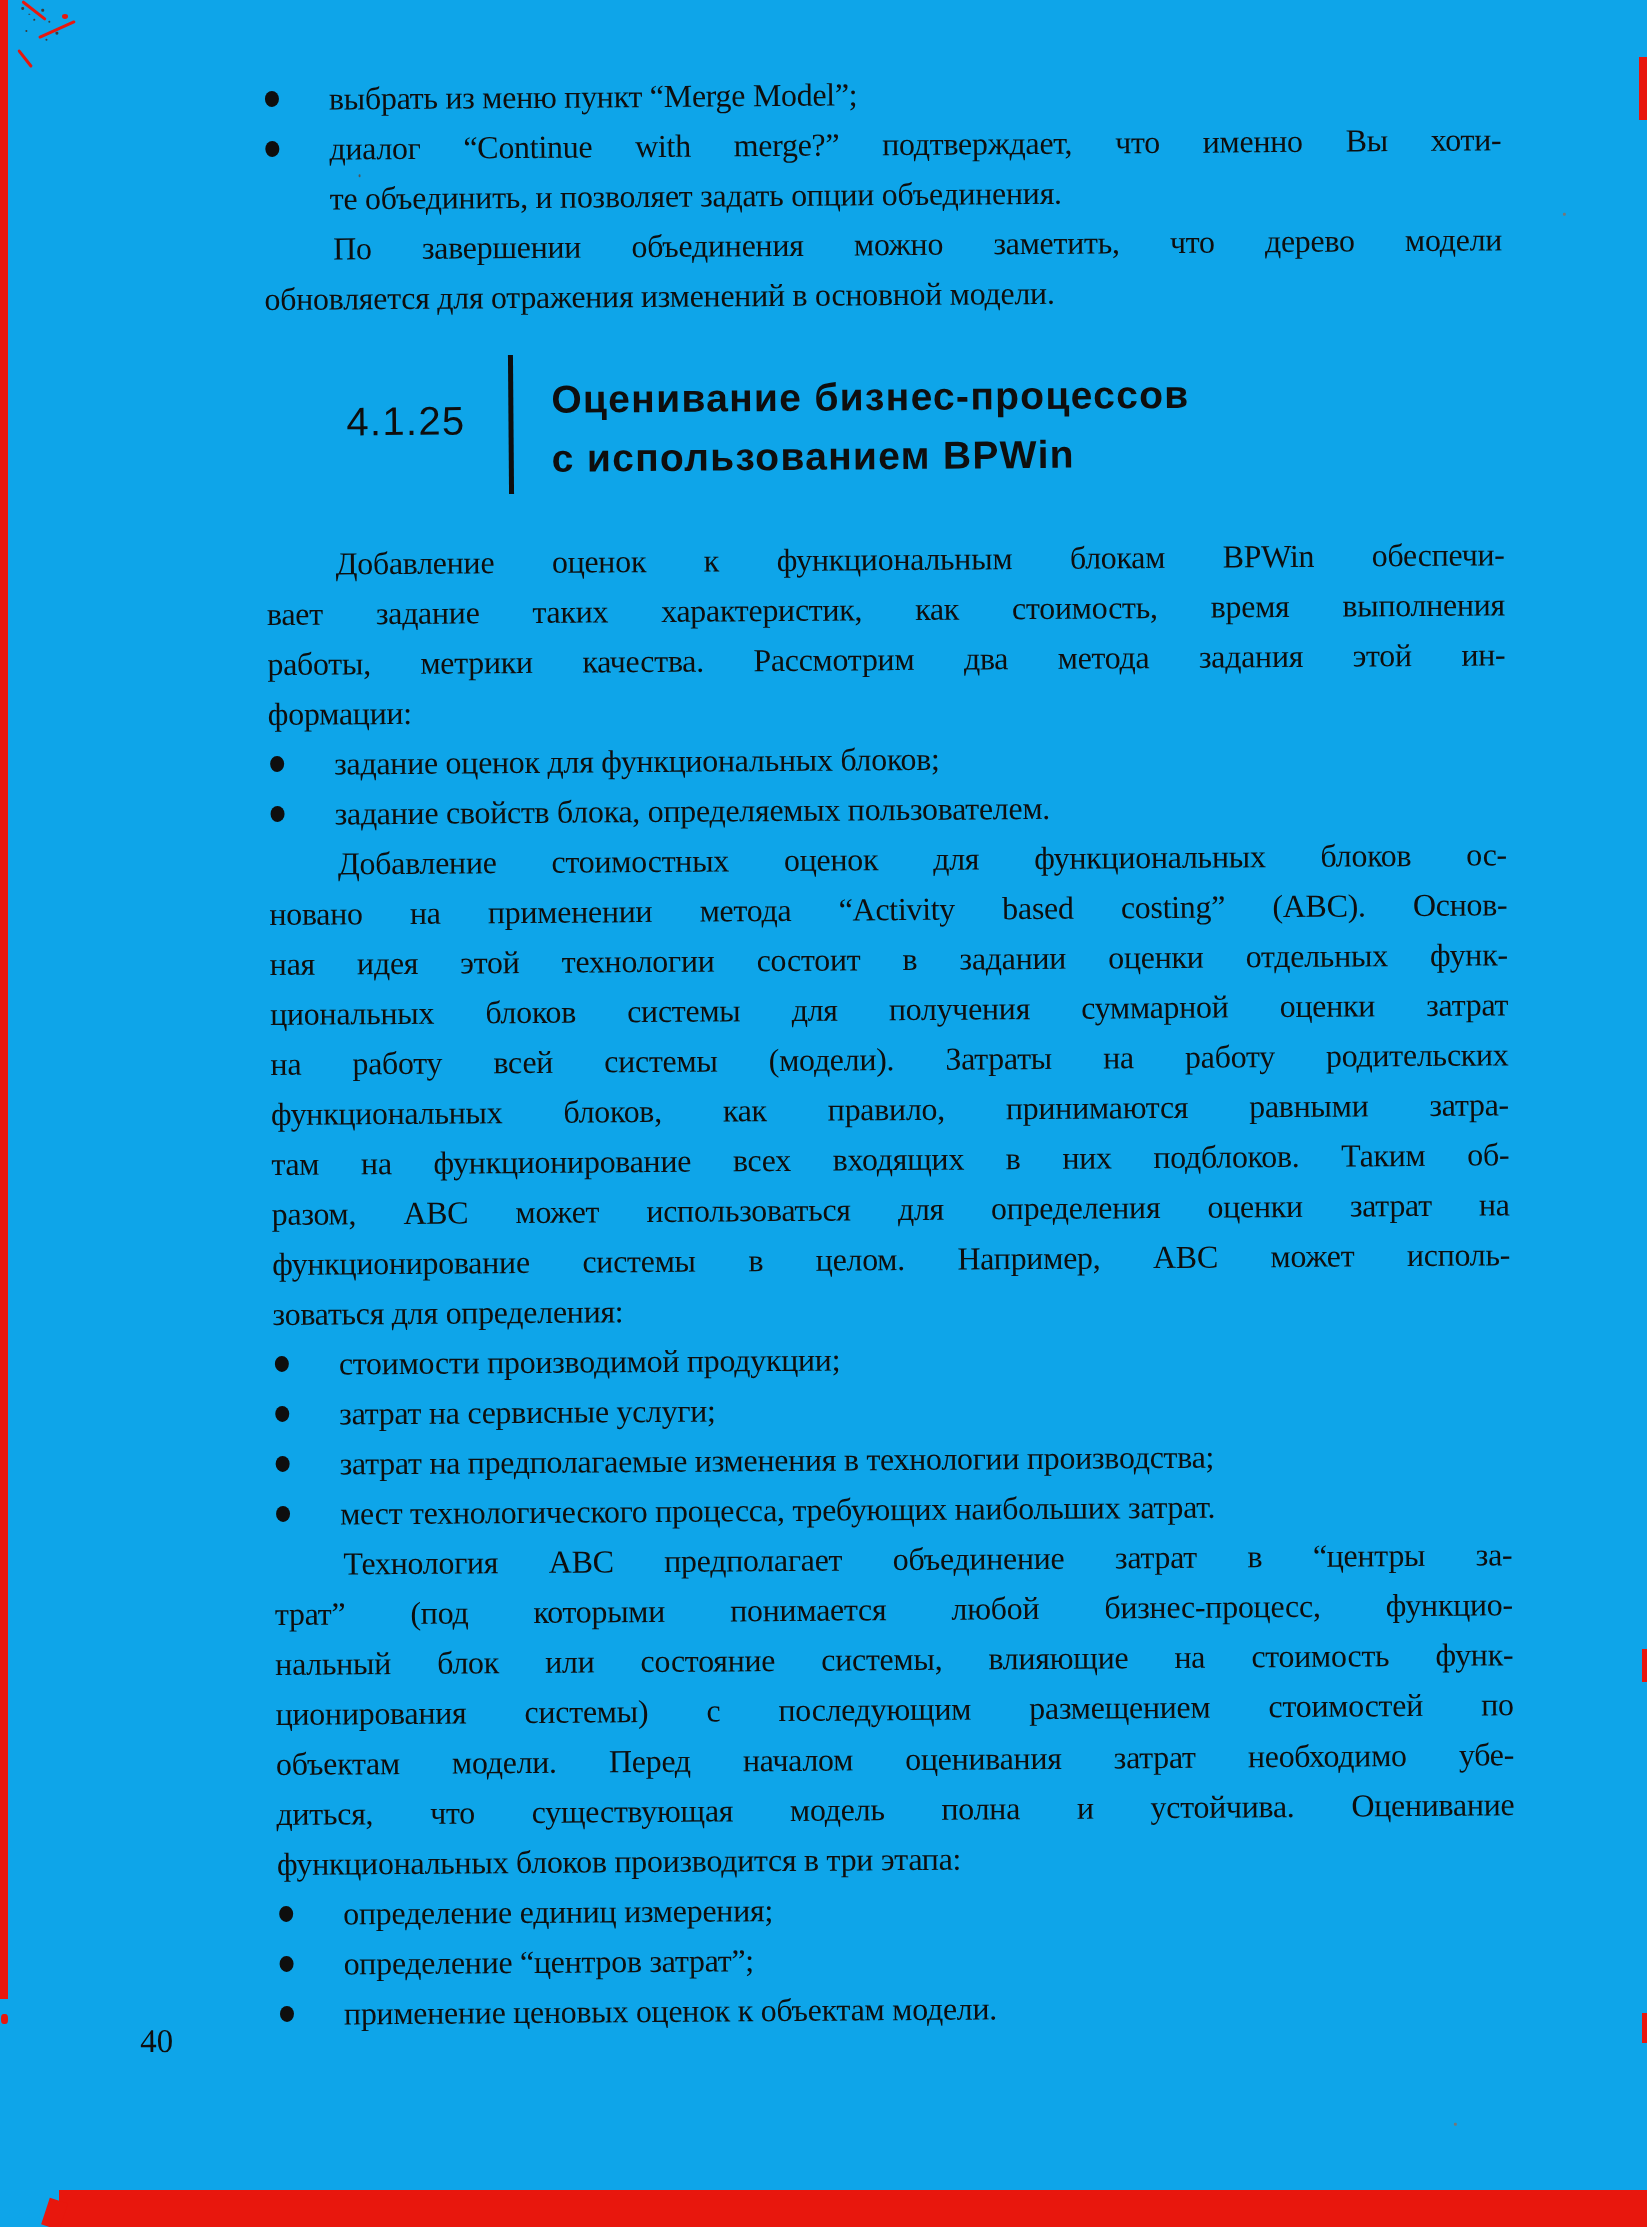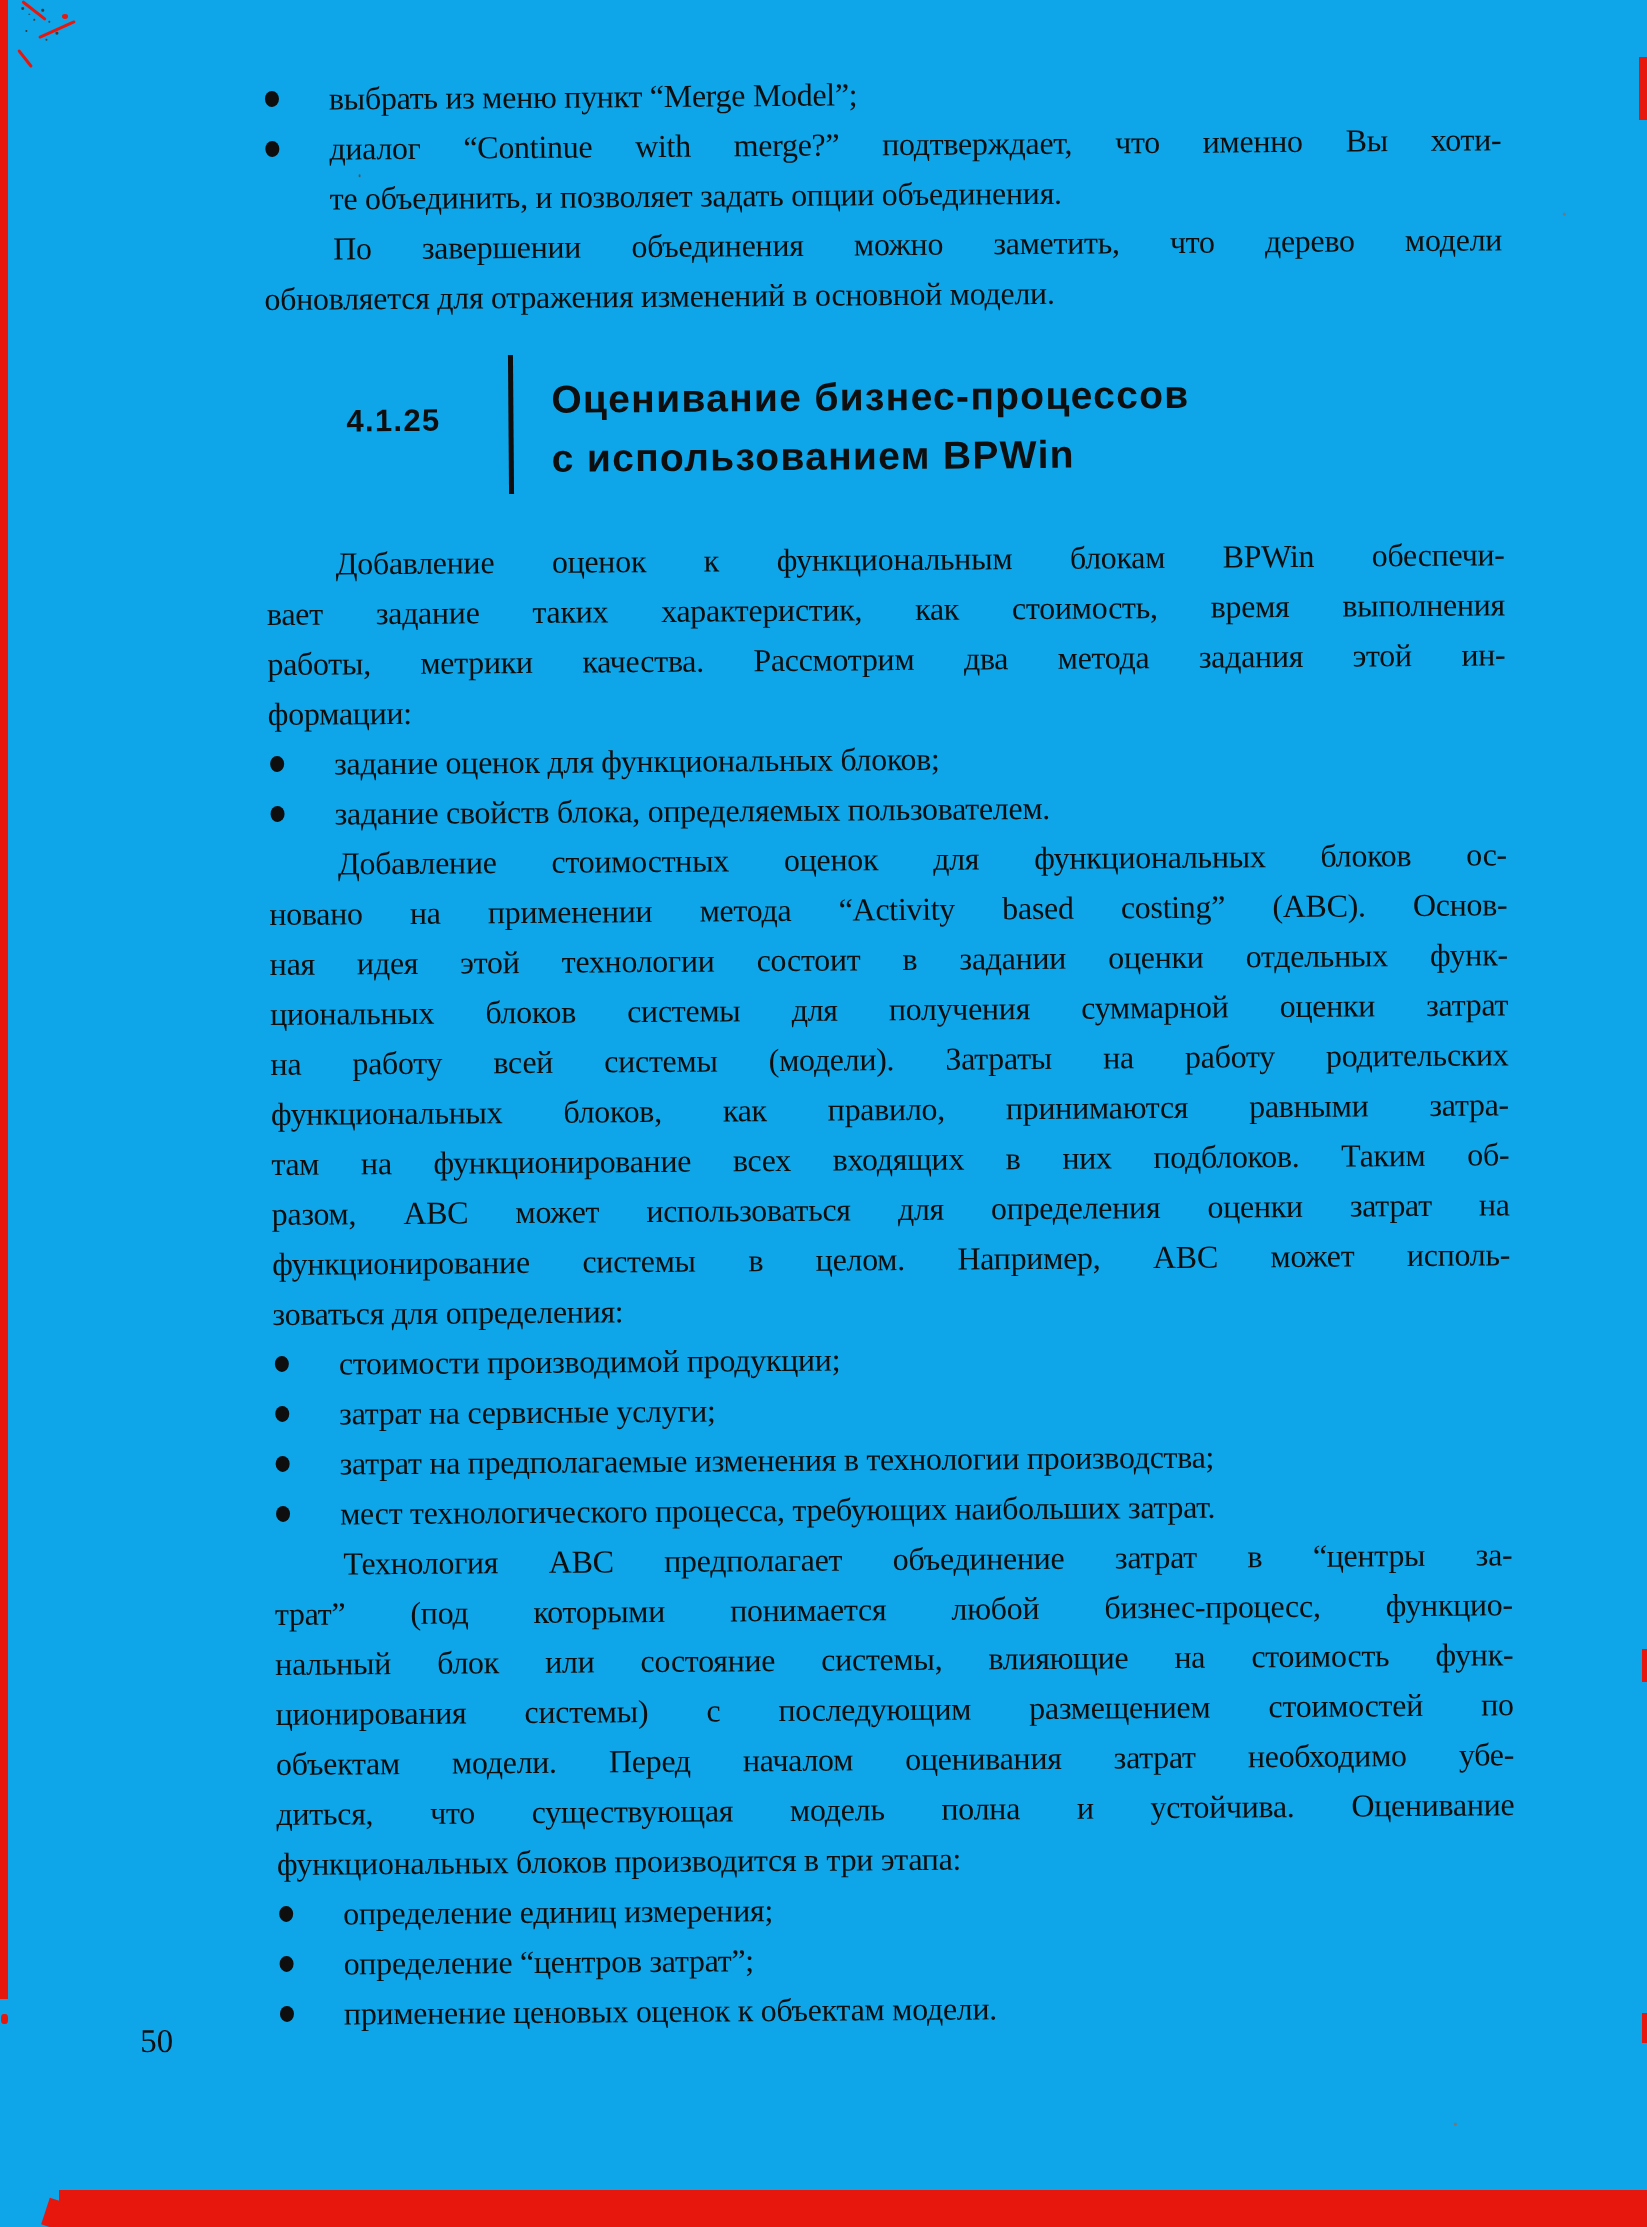--- a/index.html
+++ b/index.html
@@ -15,22 +15,22 @@
       white-space:nowrap;text-align:left;}
   .ln.j{white-space:normal;text-align:justify;text-align-last:justify;}
   .ln.ind{padding-left:69px;}
   .bullet{position:relative;padding-left:66px;}
   .dot{position:absolute;left:1.9px;top:16.7px;width:14px;height:16px;
        background:#0e0e0e;border-radius:50%;}
   
   .head{position:relative;margin-top:39px;height:132px;}
   .head .bar{position:absolute;left:243px;top:-6.4px;width:4.5px;height:139px;background:#0e0e0e;}
   .head .num{position:absolute;left:81px;top:39px;
-             font-family:"Liberation Sans",sans-serif;font-weight:bold;
-             font-size:31px;line-height:40px;letter-spacing:1.3px;}
+             font-family:"Liberation Sans",sans-serif;font-weight:normal;
+             font-size:40px;line-height:40px;letter-spacing:1.3px;}
   .head .titles{position:absolute;left:286px;top:9px;
              font-family:"Liberation Sans",sans-serif;font-weight:bold;
              font-size:39px;line-height:59px;letter-spacing:1.3px;white-space:nowrap;}
   .sp68{margin-top:44px;}
   .pnum{position:absolute;left:133px;top:2021px;font-size:33px;line-height:39px;}
   
   .edge{position:absolute;background:#e8170d;}
   .edge-left{left:0;top:0;width:8.4px;height:1999px;}
   .edge-left-blob{left:1.3px;top:2014px;width:7px;height:10.3px;border-radius:40%;}
   .edge-bottom{left:59px;top:2190px;width:1588px;height:38px;}
@@ -136,21 +136,21 @@
         <span class="dot"></span>
         <span>определение “центров затрат”;</span>
       </div>
       <div class="ln bullet">
         <span class="dot"></span>
         <span>применение ценовых оценок к объектам модели.</span>
       </div>
 
     </div>
 
-    <div class="pnum">50</div>
+    <div class="pnum">40</div>
 
     <div class="spk" style="left:30px;top:5.1px;width:2.6px;height:2.6px;"></div>
     <div class="spk" style="left:37px;top:11.6px;width:1.9px;height:1.9px;"></div>
     <div class="spk" style="left:50px;top:7px;width:2.6px;height:2.6px;"></div>
     <div class="spk" style="left:57px;top:19.3px;width:1.9px;height:1.9px;"></div>
     <div class="spk" style="left:42px;top:16.7px;width:1.9px;height:1.9px;"></div>
     <div class="spk" style="left:64px;top:30px;width:2.6px;height:2.6px;"></div>
     <div class="spk" style="left:34px;top:28px;width:1.9px;height:1.9px;"></div>
     <div class="spk" style="left:54px;top:37px;width:1.9px;height:1.9px;"></div>
     <div class="spk" style="left:1570px;top:223px;width:2.6px;height:2.6px;background:#777;"></div>

